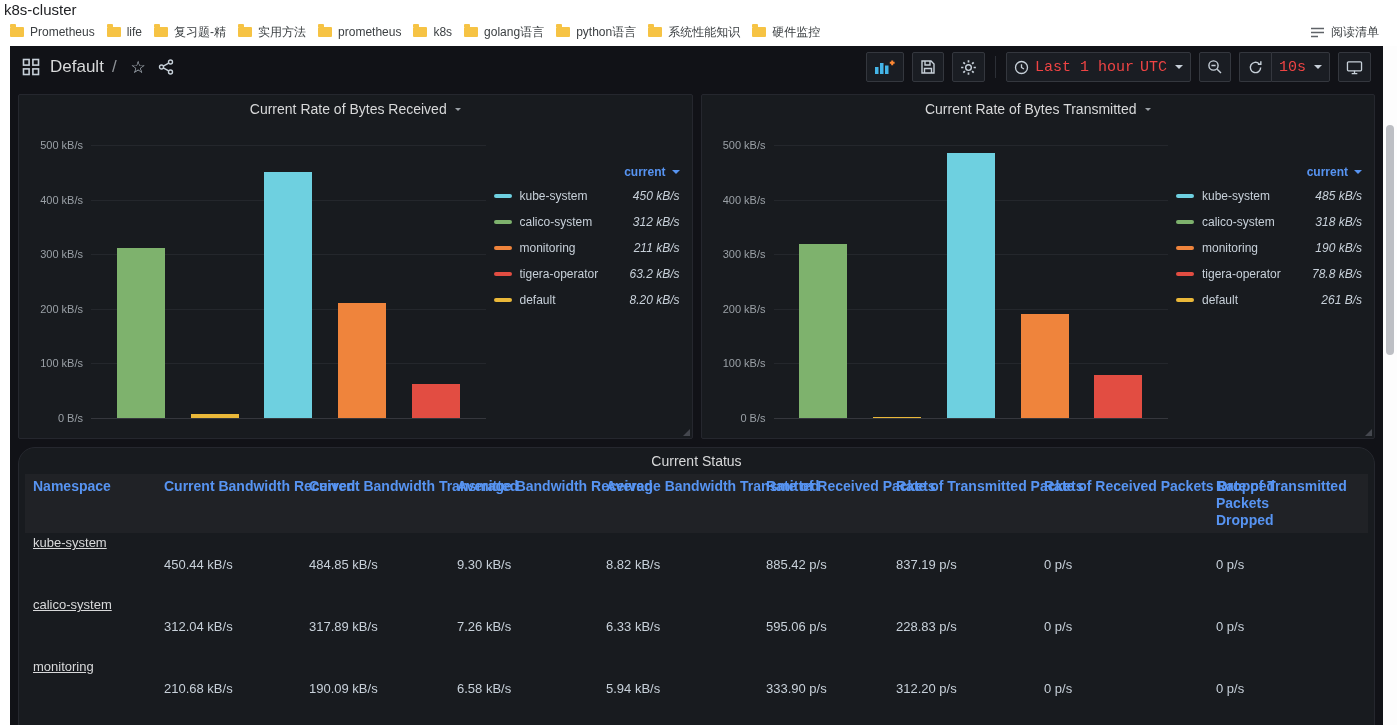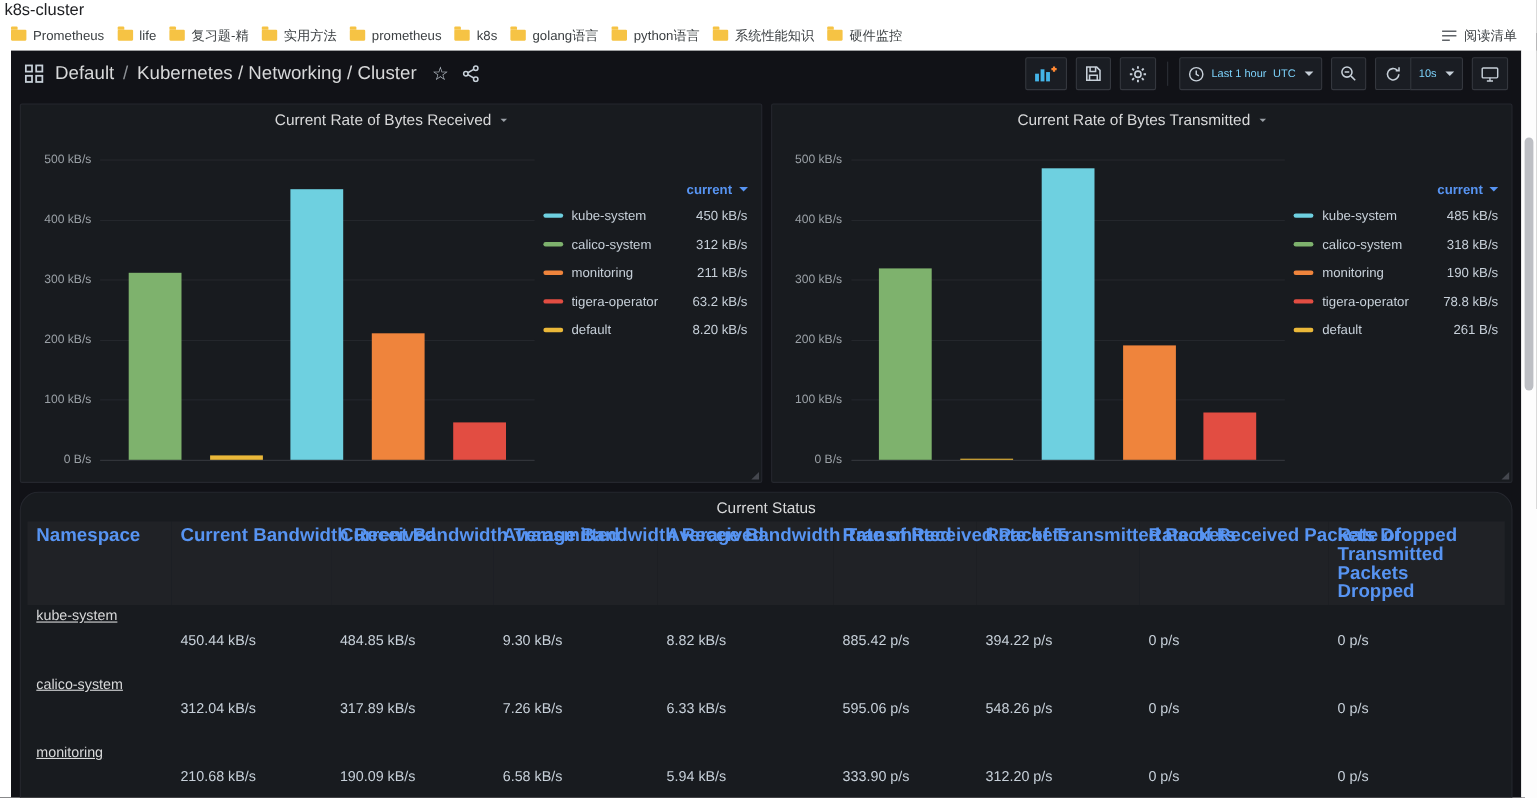--- a/index.html
+++ b/index.html
@@ -20,21 +20,21 @@
   .dashboard{position:absolute;top:46px;left:10px;right:14px;bottom:0;background:#111217;color:#c7d0d9;font-size:13px;}
   .navbar{height:42px;display:flex;align-items:center;padding:0 12px;}
   .nav-icon{display:inline-flex;margin-right:10px;}
   .crumb{font-size:17px;color:#d8d9da;display:flex;align-items:center;gap:8px;white-space:nowrap;}
   .crumb .sep{color:#8e9297;}
   .star{font-size:17px;color:#c7d0d9;margin-left:14px;cursor:pointer;}
   .shr{margin-left:12px;display:inline-flex;cursor:pointer;}
   .nav-right{margin-left:auto;display:flex;align-items:center;gap:8px;}
   .icon-btn{appearance:none;display:inline-flex;align-items:center;justify-content:center;gap:6px;
             height:30px;min-width:32px;padding:0 7px;background:#1a1d23;border:1px solid #34373e;
-            border-radius:2px;color:#7dd3fc;font-size:10px;font-family:Liberation Sans, sans-serif;cursor:pointer;box-sizing:border-box;}
+            border-radius:2px;color:#ef4444;font-size:15px;font-family:Liberation Mono, monospace;cursor:pointer;box-sizing:border-box;}
   .btn-group{display:inline-flex;}
   .btn-group .icon-btn:first-child{border-right:none;border-radius:2px 0 0 2px;}
   .btn-group .icon-btn:last-child{border-radius:0 2px 2px 0;}
   .vdivider{width:1px;height:22px;background:#2c2f36;margin:0 2px;}
   .caret{width:0;height:0;border-left:4px solid transparent;border-right:4px solid transparent;
          border-top:4px solid #c7d0d9;display:inline-block;margin-left:2px;}
   .caret-dim{border-top-color:#9aa0a6;border-left-width:3.5px;border-right-width:3.5px;border-top-width:3.5px;}
   .caret-blue{border-top-color:#5794f2;}
 
   
@@ -51,31 +51,31 @@
   .gridline.baseline{background:rgba(204,204,220,0.16);}
   .bars{position:absolute;top:0;left:0;right:0;bottom:0;display:flex;align-items:flex-end;justify-content:space-evenly;}
   .bar-slot{width:48px;height:100%;display:flex;align-items:flex-end;flex:none;}
   .bar{width:48px;min-height:1px;}
   .legend{width:186px;flex:none;padding:0 4px 0 8px;font-size:12px;margin-top:16px;}
   .legend-header{text-align:right;color:#5794f2;font-weight:bold;font-size:12px;height:22px;
                  display:flex;align-items:center;justify-content:flex-end;gap:4px;cursor:pointer;}
   .legend-row{display:flex;align-items:center;gap:8px;height:26px;cursor:pointer;}
   .swatch{width:18px;height:4px;border-radius:2px;flex:none;}
   .lg-name{flex:1;color:#c7d0d9;white-space:nowrap;overflow:hidden;}
-  .lg-val{color:#c7d0d9;text-align:left;white-space:nowrap;}
+  .lg-val{color:#c7d0d9;text-align:left;white-space:nowrap;font-style:italic;}
   .resize{position:absolute;right:2px;bottom:2px;width:0;height:0;
           border-left:7px solid transparent;border-bottom:7px solid #44474e;cursor:nwse-resize;}
 
   
   .table-panel{margin:0 8px;height:334px;overflow:hidden;border-radius:17px;}
   .table-title{height:26px;display:flex;align-items:center;justify-content:center;
                font-size:14px;color:#d8d9da;font-weight:500;}
   table.status{width:calc(100% - 12px);margin:0 6px;border-collapse:collapse;table-layout:fixed;font-size:13px;}
   table.status th{color:#5794f2;font-weight:bold;text-align:left;background:#202226;
-                  padding:4px 8px;font-size:17px;white-space:nowrap;overflow:visible;vertical-align:top;line-height:17px;cursor:pointer;}
+                  padding:4px 8px;font-size:14px;white-space:nowrap;overflow:visible;vertical-align:top;line-height:17px;cursor:pointer;}
   table.status th.wrap{white-space:normal;}
   table.status td{padding:2px 8px;color:#c7d0d9;}
   tr.row{height:62px;}
   td.td-ns{vertical-align:top;padding-top:10px;}
   td.td-val{vertical-align:middle;}
   .ns-link{color:#d8d9da;text-decoration:underline;cursor:pointer;}
 
   
   .scrollbar{position:absolute;top:46px;right:0;width:14px;bottom:0;background:#fdfdfd;}
   .scroll-thumb{position:absolute;top:79px;left:3px;width:8px;height:230px;background:#bdbfc4;border-radius:4px;cursor:grab;}
@@ -148,21 +148,20 @@
       <svg width="18" height="18" viewBox="0 0 18 18" fill="none" stroke="#c7d0d9" stroke-width="1.6">
         <rect x="1.5" y="1.5" width="5.6" height="5.6"></rect>
           <rect x="10.9" y="1.5" width="5.6" height="5.6"></rect>
         <rect x="1.5" y="10.9" width="5.6" height="5.6"></rect>
           <rect x="10.9" y="10.9" width="5.6" height="5.6"></rect>
       </svg>
     </span>
     <div class="crumb">
       <span>Default</span>
       <span class="sep">/</span>
-      <span>Kubernetes / Networking / Cluster</span>
     </div>
     <span class="star">☆</span>
     <span class="shr">
       <svg width="16" height="16" viewBox="0 0 16 16" fill="none" stroke="#c7d0d9" stroke-width="1.4">
         <circle cx="12.5" cy="3" r="2"></circle>
           <circle cx="3.5" cy="8" r="2"></circle>
           <circle cx="12.5" cy="13" r="2"></circle>
         <path d="M5.3 7.1l5.4-3M5.3 8.9l5.4 3"></path>
       </svg>
     </span>
@@ -427,32 +426,32 @@
           </tr>
         </thead>
       <tbody>
           <tr class="row">
             <td class="td-ns"><a class="ns-link">kube-system</a></td>
             <td class="td-val">450.44 kB/s</td>
             <td class="td-val">484.85 kB/s</td>
             <td class="td-val">9.30 kB/s</td>
             <td class="td-val">8.82 kB/s</td>
             <td class="td-val">885.42 p/s</td>
-            <td class="td-val">394.22 p/s</td>
+            <td class="td-val">837.19 p/s</td>
             <td class="td-val">0 p/s</td>
             <td class="td-val">0 p/s</td>
           </tr>
           <tr class="row">
             <td class="td-ns"><a class="ns-link">calico-system</a></td>
             <td class="td-val">312.04 kB/s</td>
             <td class="td-val">317.89 kB/s</td>
             <td class="td-val">7.26 kB/s</td>
             <td class="td-val">6.33 kB/s</td>
             <td class="td-val">595.06 p/s</td>
-            <td class="td-val">548.26 p/s</td>
+            <td class="td-val">228.83 p/s</td>
             <td class="td-val">0 p/s</td>
             <td class="td-val">0 p/s</td>
           </tr>
           <tr class="row">
             <td class="td-ns"><a class="ns-link">monitoring</a></td>
             <td class="td-val">210.68 kB/s</td>
             <td class="td-val">190.09 kB/s</td>
             <td class="td-val">6.58 kB/s</td>
             <td class="td-val">5.94 kB/s</td>
             <td class="td-val">333.90 p/s</td>

